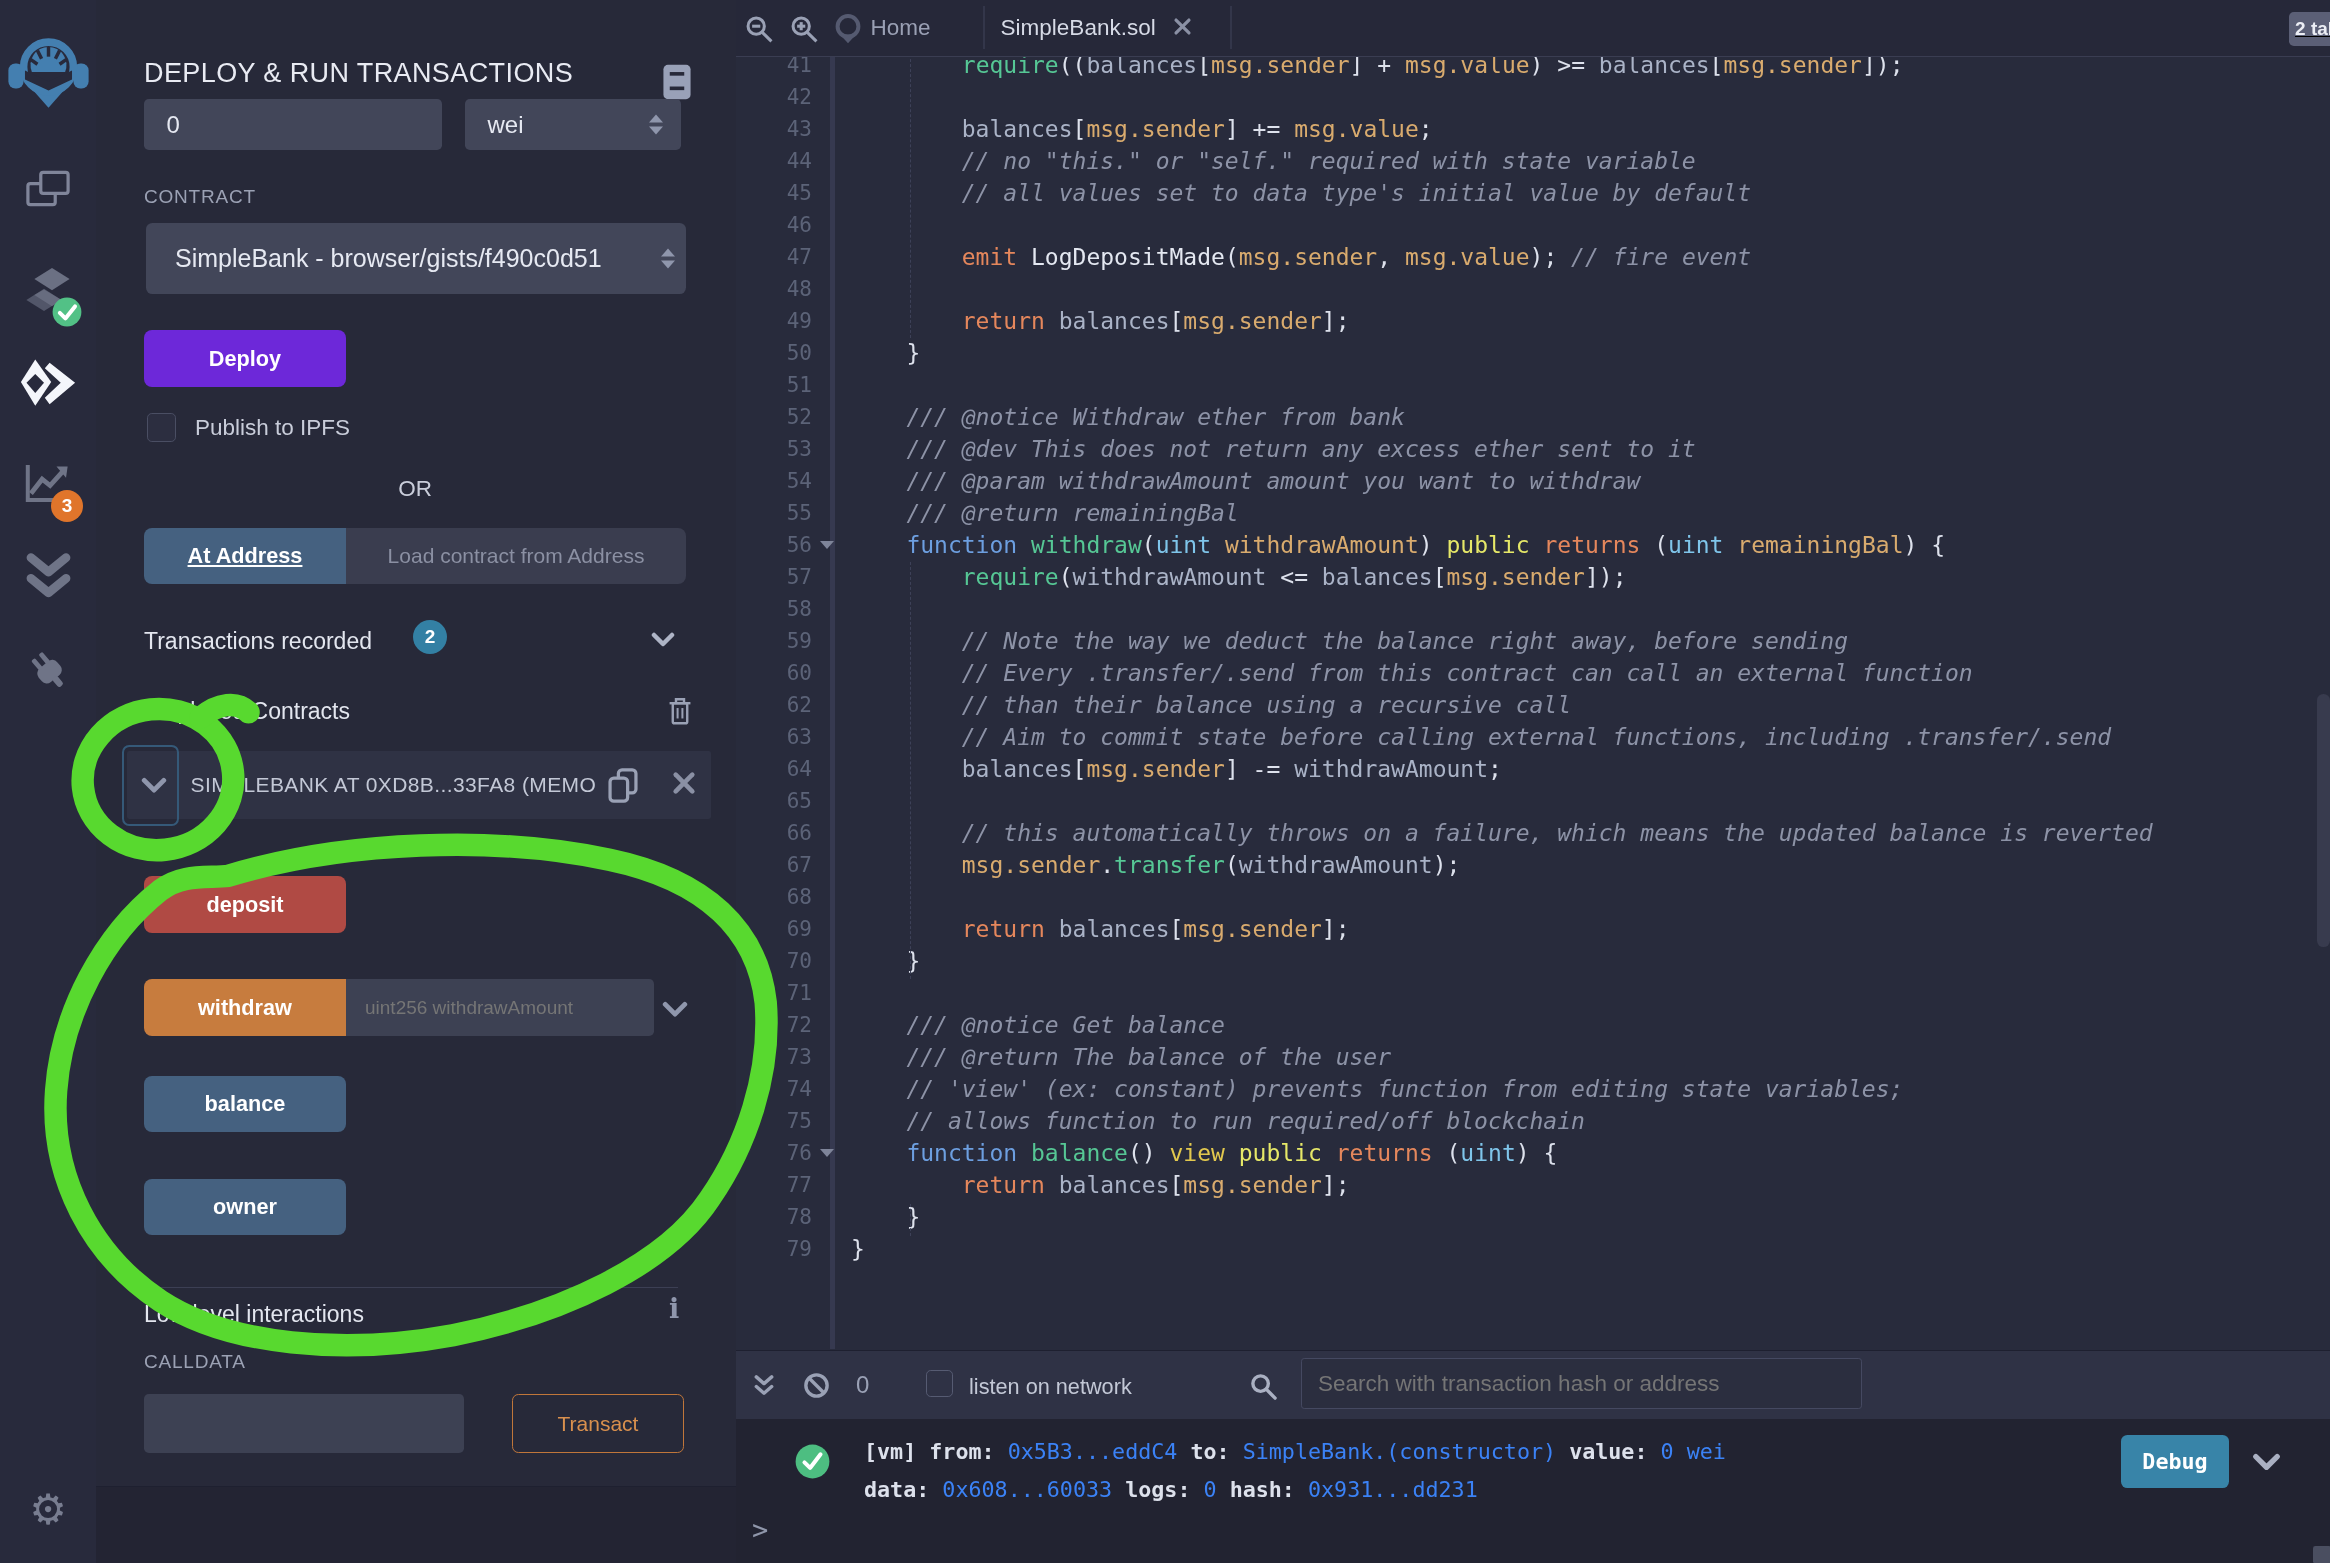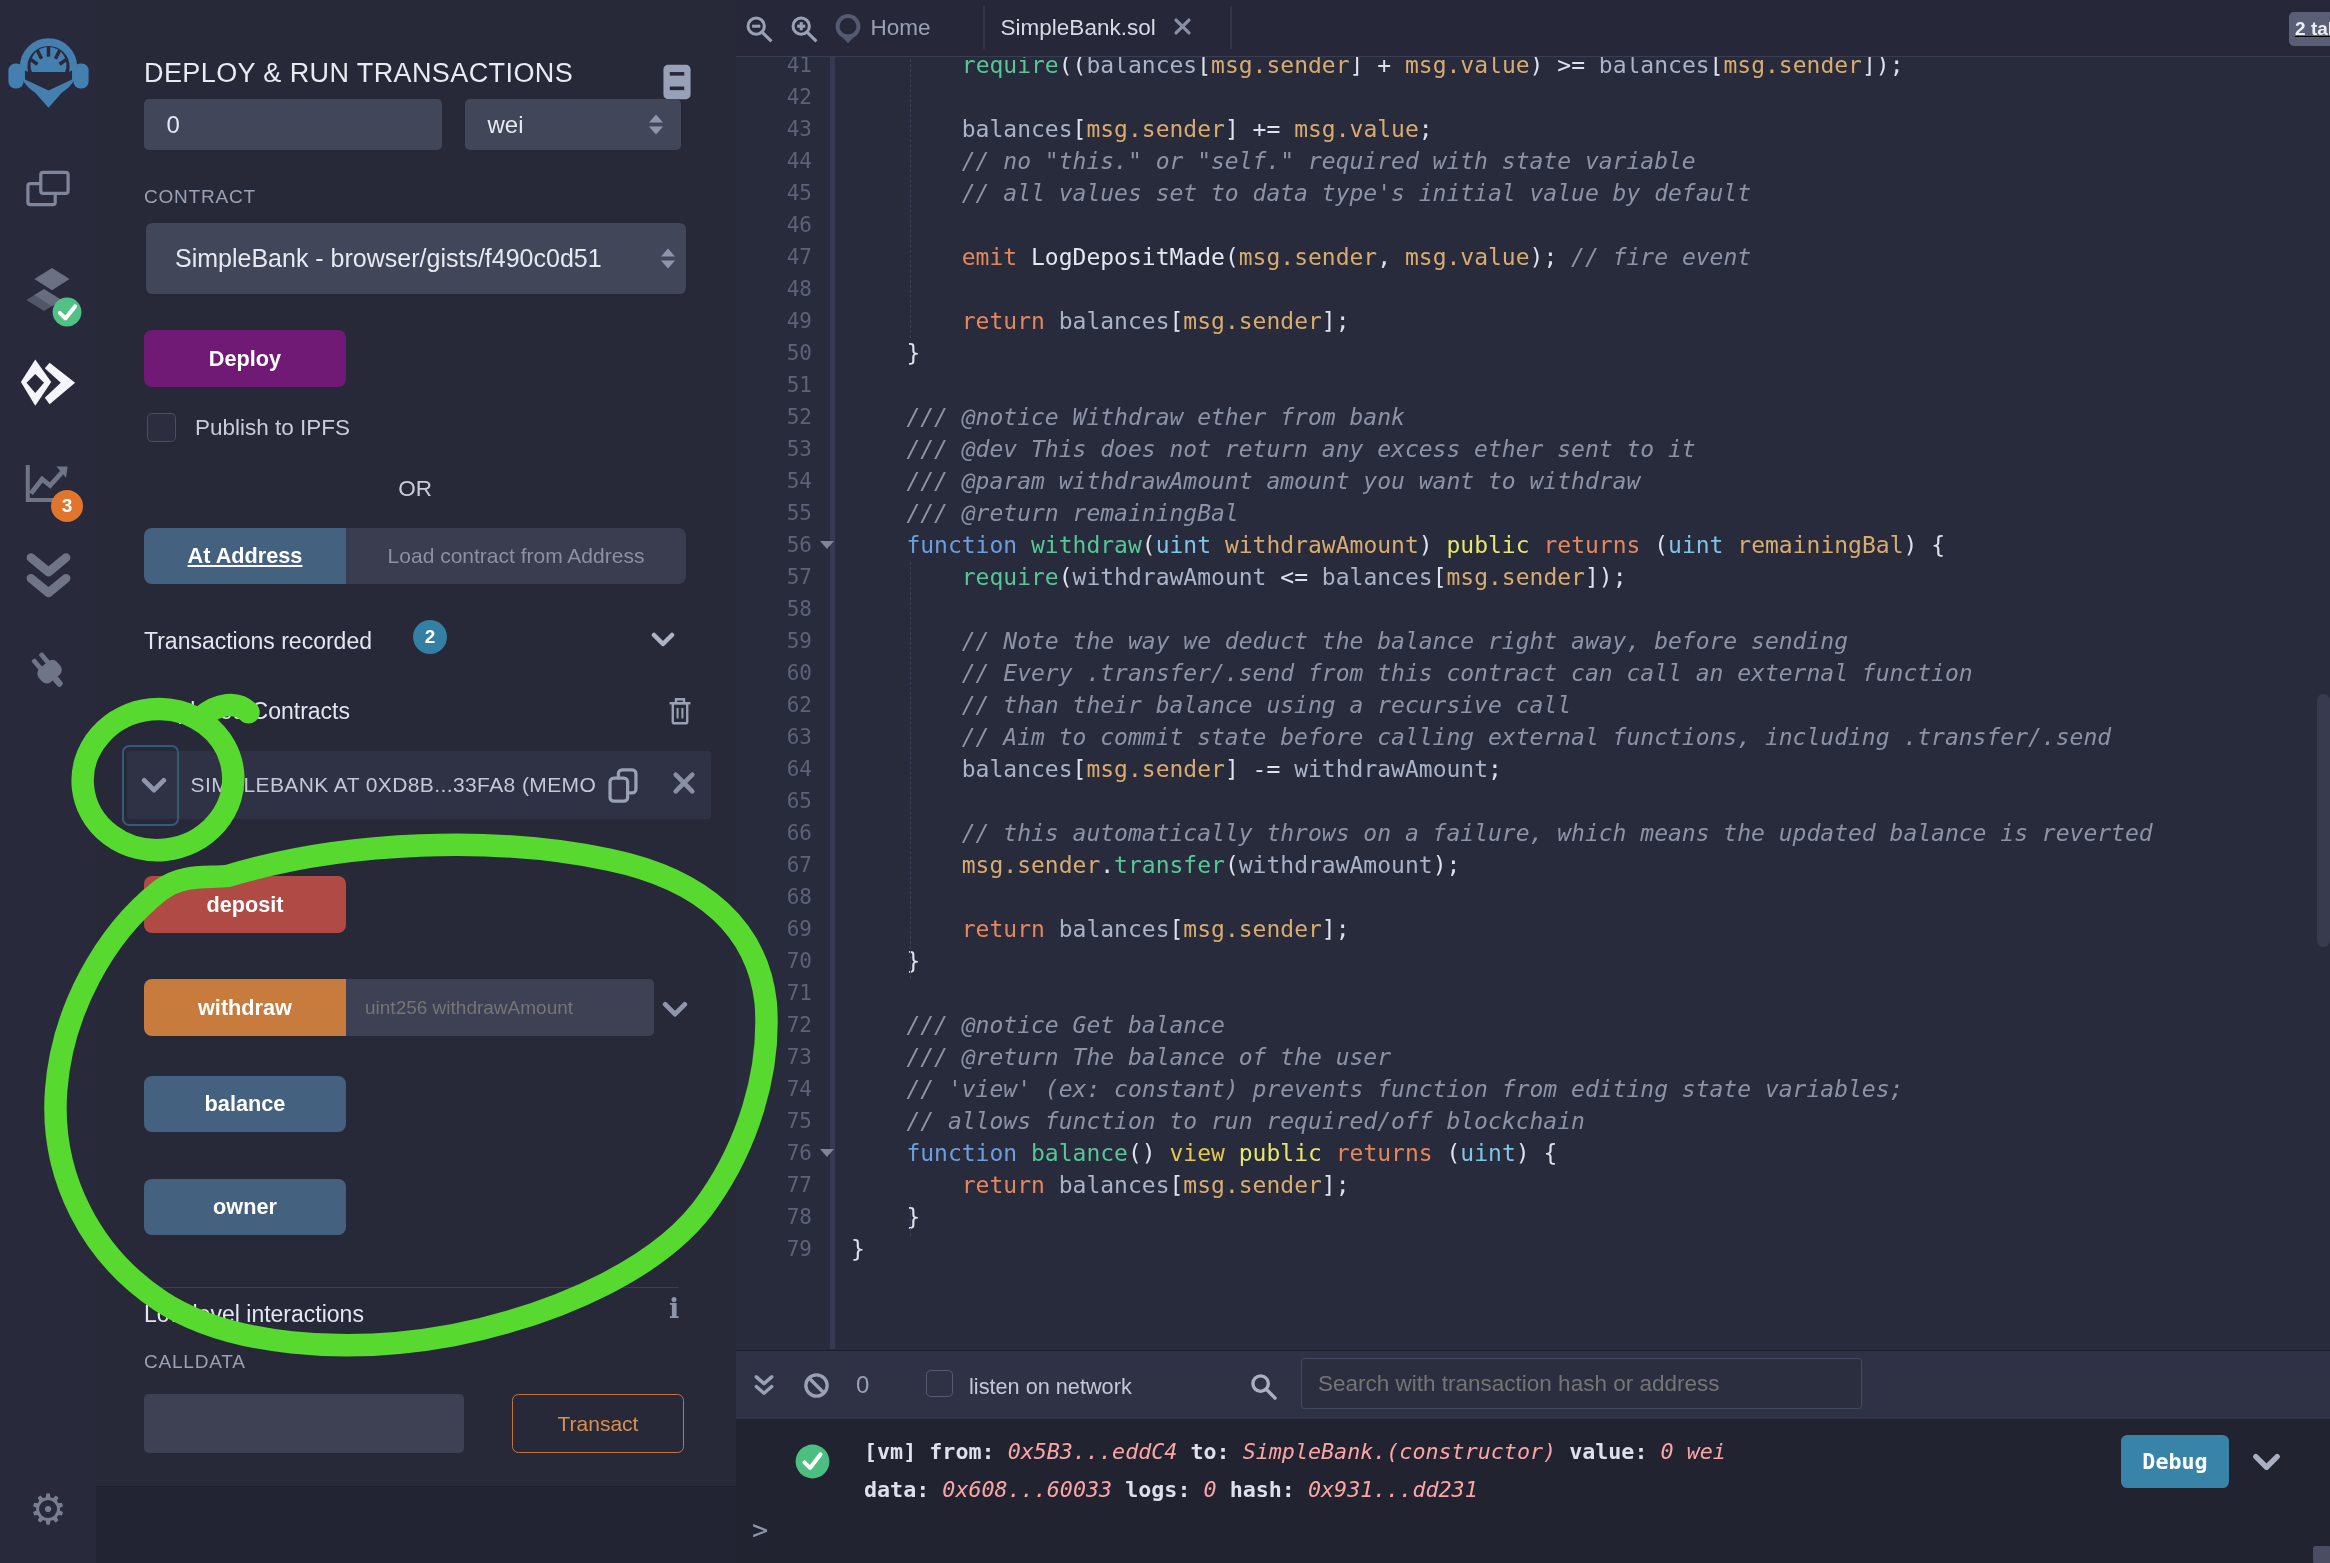--- a/index.html
+++ b/index.html
@@ -34,21 +34,21 @@
   .guide{position:absolute;width:0;border-left:1.6px dashed #3d4158;z-index:1;}
   .tk-pln{color:#aab3c7}.tk-fnc{color:#56c795}.tk-mem{color:#d9ab6e}.tk-br{color:#dde1ec}
   .tk-com{color:#8d93a7;font-style:italic}.tk-doc{color:#8d93a7;font-style:italic}
   .tk-kw{color:#6d9fe0}.tk-typ{color:#7fc5ea}.tk-vis{color:#e6e868}.tk-viw{color:#e2c84e}
   .tk-ret{color:#e5875c}.tk-wht{color:#e4e8f1}.tk-par{color:#d9ab6e}
   
   #termbar{left:736px;top:1350px;width:1594px;height:70px;background:#2f3245;border-top:1.6px solid #1e2030;}
   #termlog{left:736px;top:1419px;width:1594px;height:144px;background:#222331;}
   .logline{position:absolute;left:128px;font-family:"DejaVu Sans Mono",monospace;font-size:21.7px;white-space:pre;}
   .logline .b{color:#dde1ec;font-weight:bold;}
-  .logline .n{color:#fca5a5;font-style:italic;}
+  .logline .n{color:#3b82f6;}
   
   .chevsvg{display:block;}
   #annotation{left:0;top:0;width:2330px;height:1564px;pointer-events:none;z-index:40;}
 </style>
 </head>
 <body>
 
 <div id="app">
 
   <div id="iconbar" class="abs">
@@ -145,21 +145,21 @@
 
     <div class="plabel" style="left:48px;top:186px;">CONTRACT</div>
     <div class="pinput" style="left:50px;top:223px;width:540px;height:71px;border-radius:6.4px;font-size:25px;padding-left:29px;">
       <span style="overflow:hidden;white-space:nowrap;width:465px;">SimpleBank - browser/gists/f490c0d51</span>
       <span class="spinner" style="right:11.2px;">
           <span class="tri-up"></span>
           <span class="tri-dn"></span>
         </span>
     </div>
 
-    <div class="pbtn" style="left:48px;top:330px;width:202px;height:57px;background:#701a75;">Deploy</div>
+    <div class="pbtn" style="left:48px;top:330px;width:202px;height:57px;background:#6d28d9;">Deploy</div>
 
     <span class="checkbox" style="left:51px;top:413px;"></span>
     <div class="abs" style="left:99px;top:415px;font-size:22.5px;color:#c9cdda;">Publish to IPFS</div>
 
     <div class="abs" style="left:48px;top:476px;width:542px;text-align:center;font-size:22.5px;color:#c9cdda;">OR</div>
 
     <div class="pbtn" style="left:48px;top:528px;width:202px;height:56px;background:#456180;border-radius:8px 0 0 8px;text-decoration:underline;">At Address</div>
     <div class="abs" style="left:250px;top:528px;width:340px;height:56px;background:#3a3d4f;border-radius:0 8px 8px 0;display:flex;align-items:center;justify-content:center;font-size:21px;color:#8b90a3;">Load contract from Address</div>
 
     <div class="sechead" style="left:48px;top:628px;">Transactions recorded</div>

